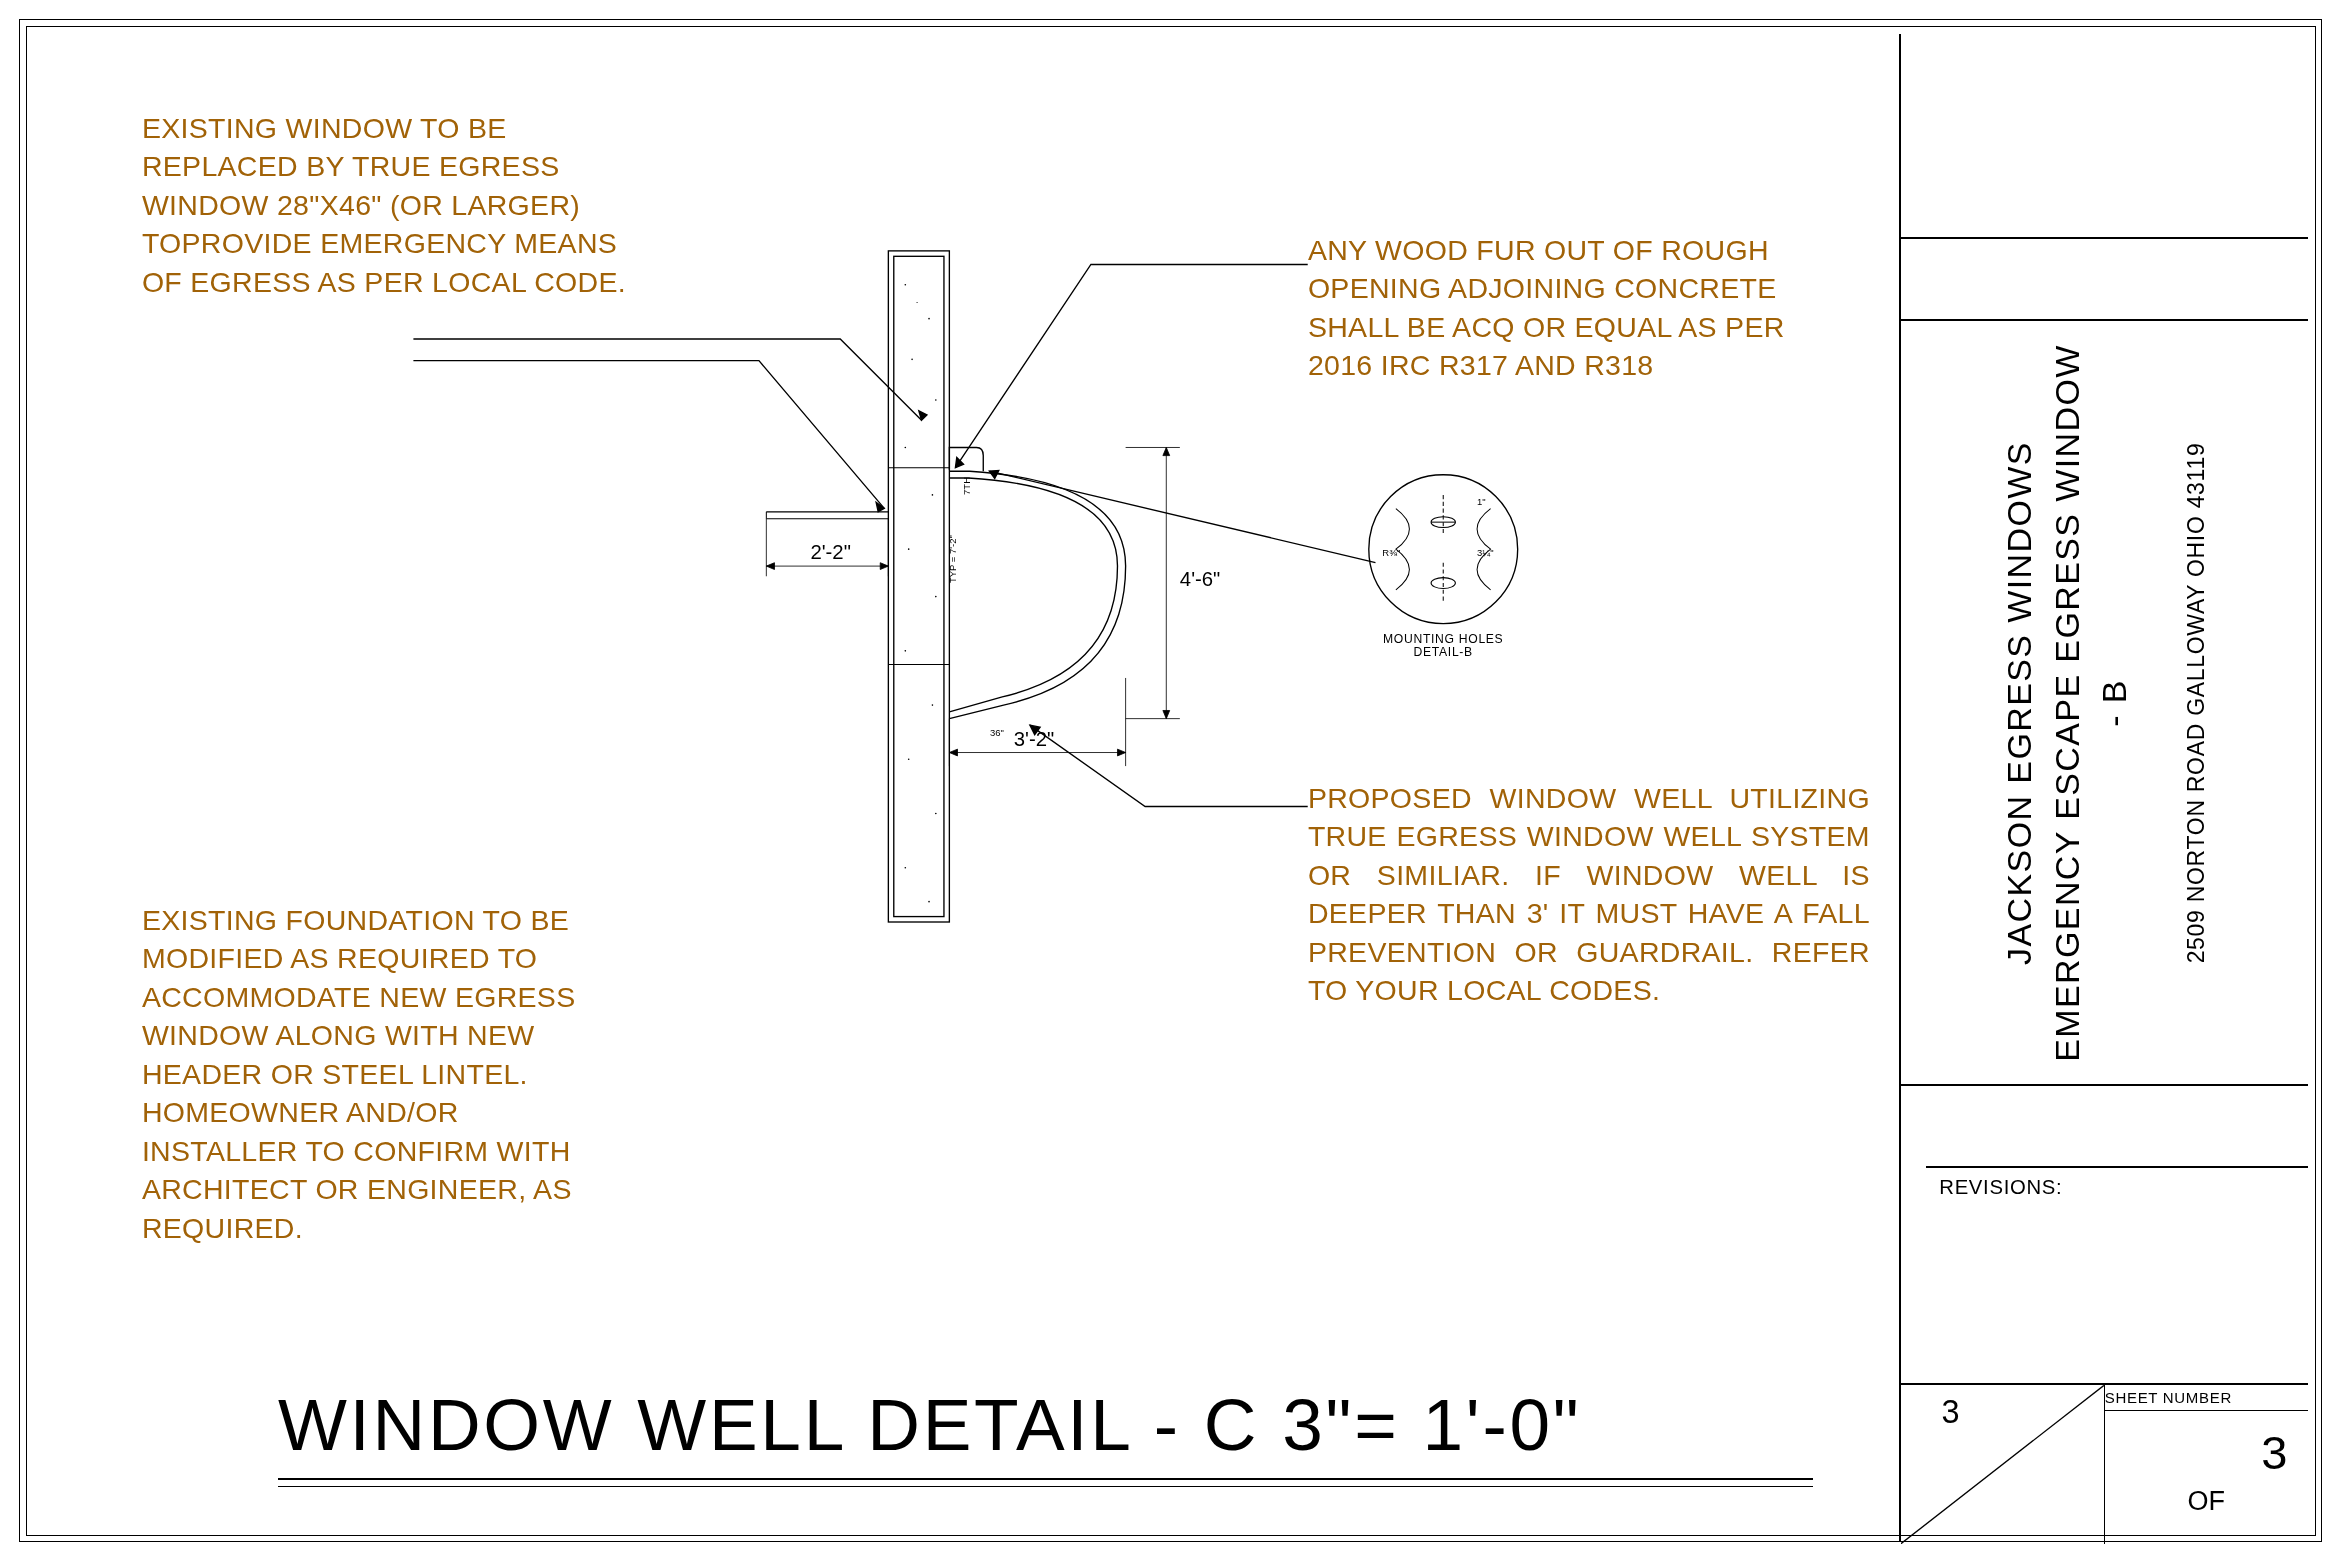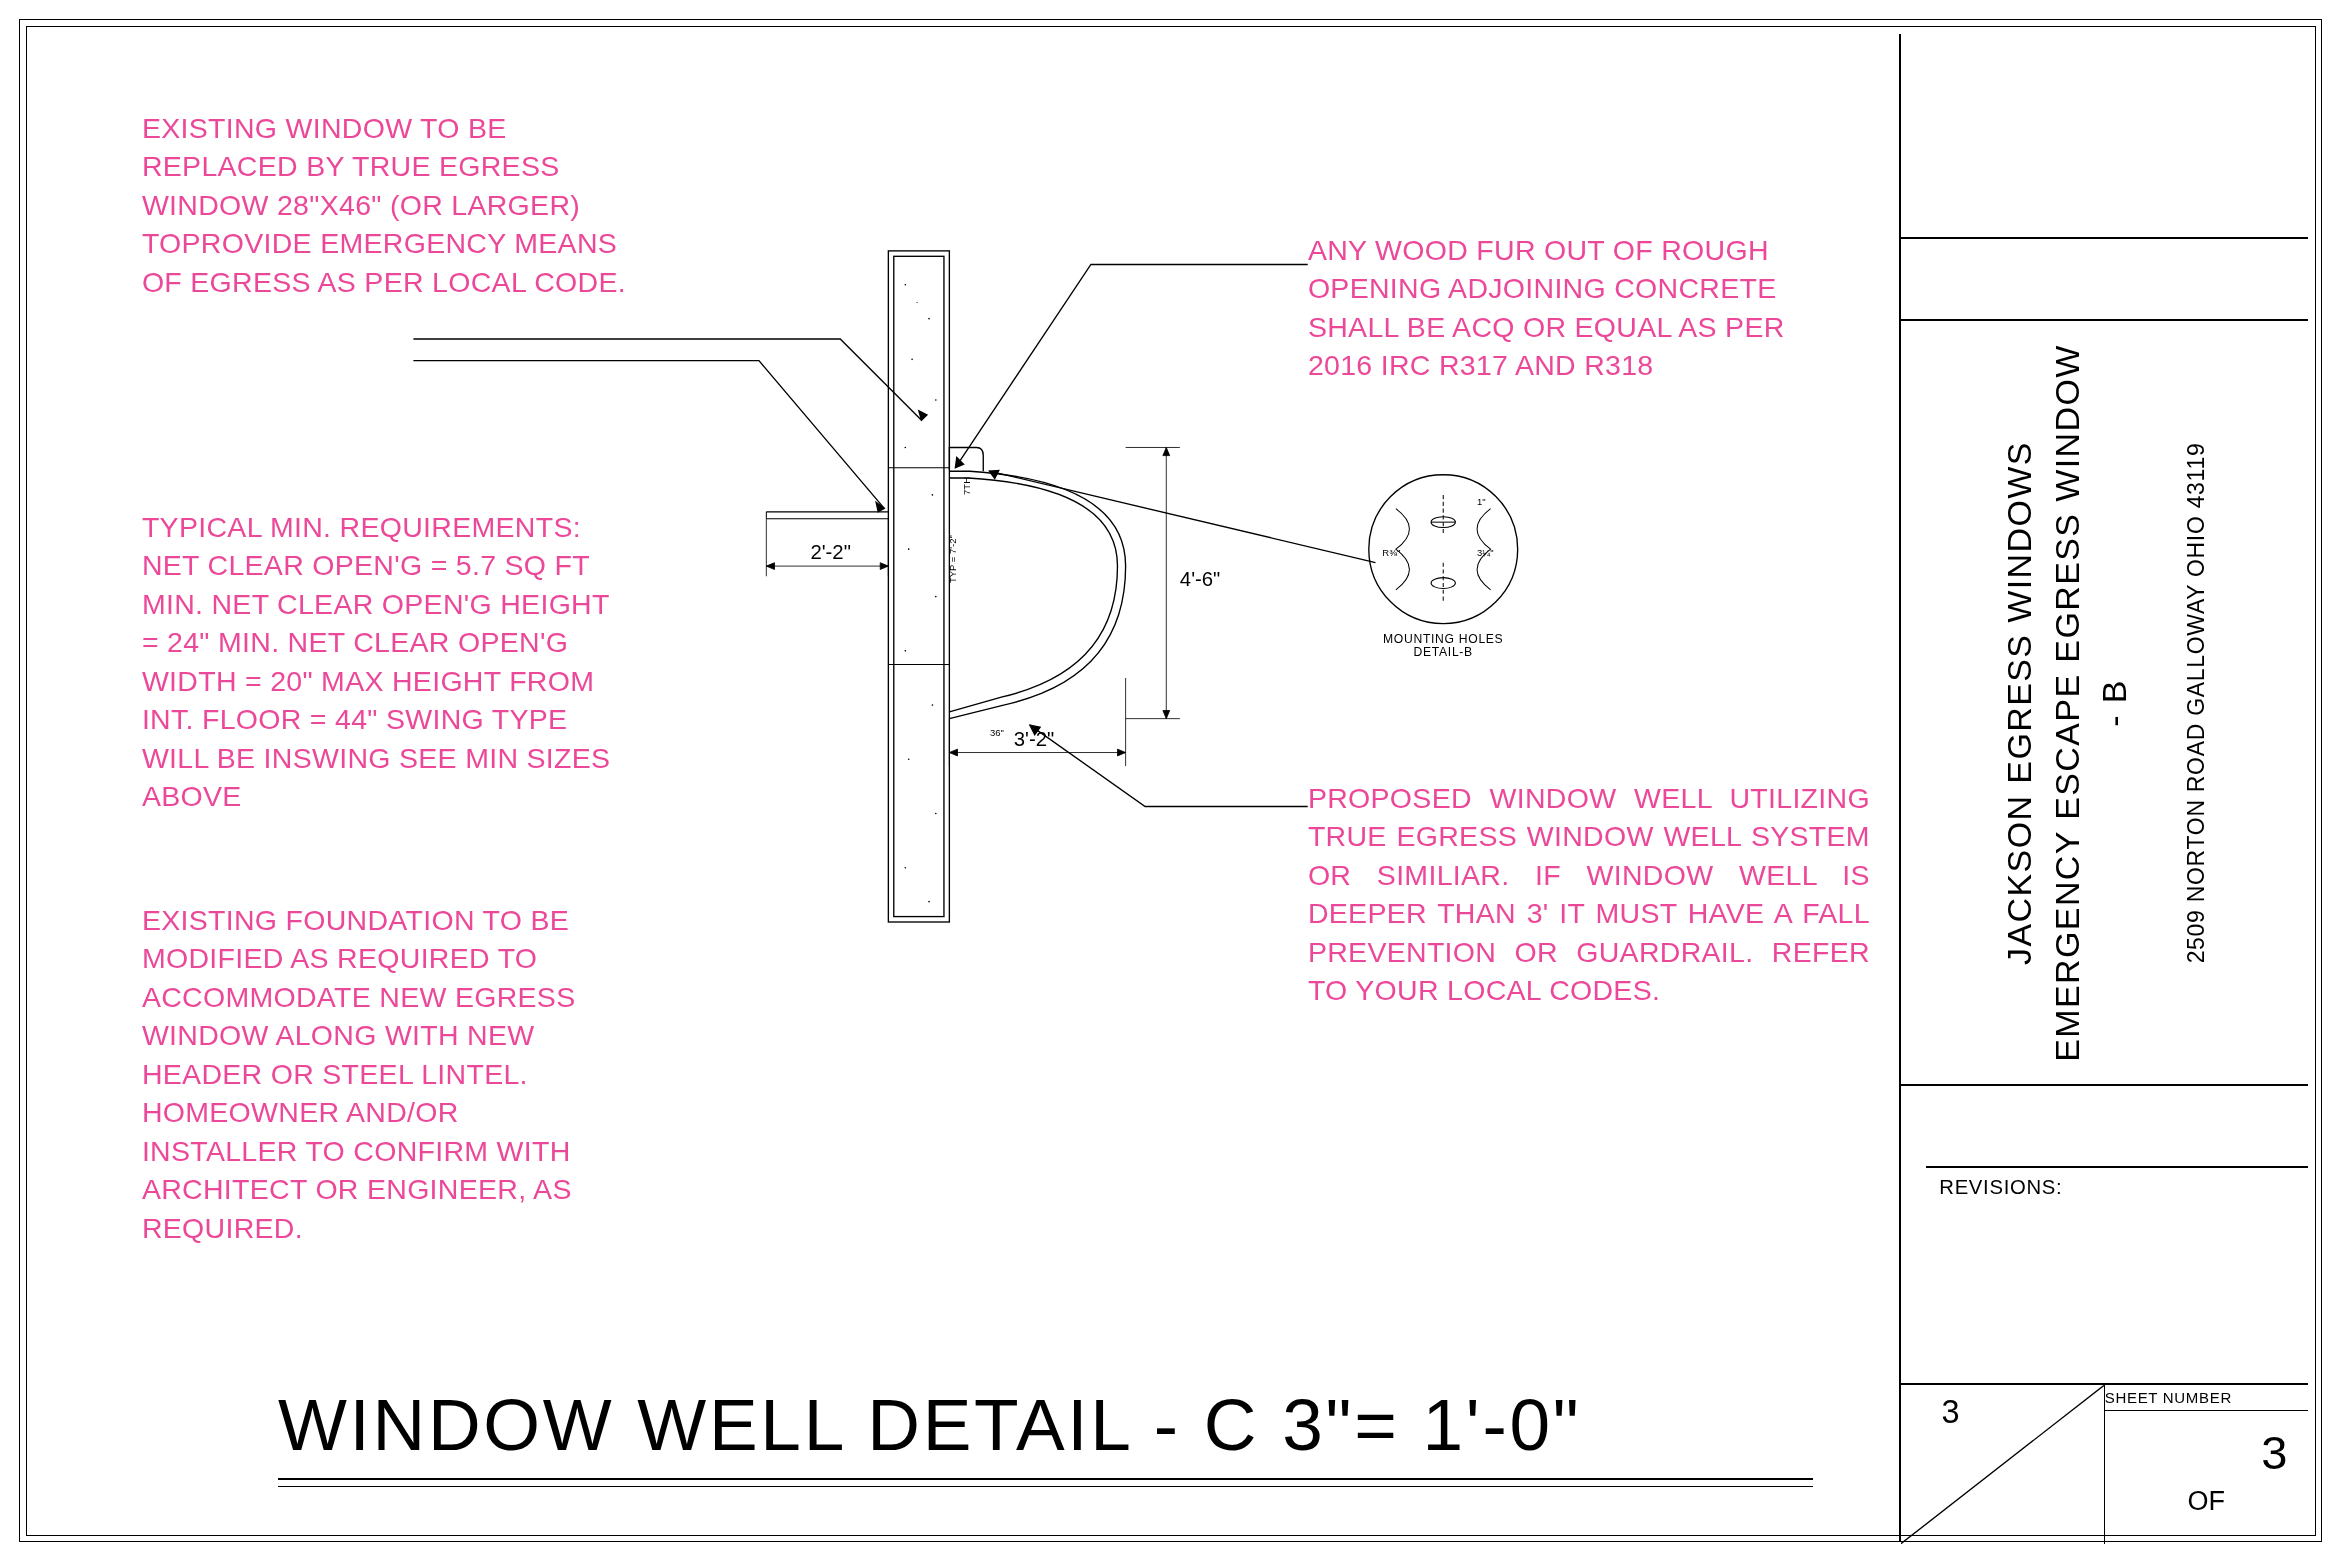--- a/index.html
+++ b/index.html
@@ -92,21 +92,21 @@
   }
   .sheet-of{
     font-size:27px; text-align:center; padding-top:6.8px;
   }
   .note {
     position: absolute;
     font-size: 28.5px;
     line-height: 1.35;
     letter-spacing: 0.3px;
     font-weight: 400;
-    color:#ec4899;
+    color:#a16207;
   }
   .note-justify { text-align: justify; text-align-last: left; }
   .main-title {
     position:absolute;
     left: 244px;
     bottom: 75px;
     font-size: 73px;
     letter-spacing: 2.7px;
   }
   .title-rule{
@@ -151,21 +151,20 @@
 </head>
 <body>
 
 <div class="sheet">
   <div class="inner-border">
 
     <div class="drawing-area">
 
       <div class="note" style="left:108px; top:75px; width:508px;">EXISTING WINDOW TO BE REPLACED BY TRUE EGRESS WINDOW 28"X46" (OR LARGER) TOPROVIDE EMERGENCY MEANS OF EGRESS AS PER LOCAL CODE.</div>
 
-      <div class="note" style="left:108px; top:474px; width:488px;">TYPICAL MIN. REQUIREMENTS: NET CLEAR OPEN'G = 5.7 SQ FT MIN. NET CLEAR OPEN'G HEIGHT = 24" MIN. NET CLEAR OPEN'G WIDTH = 20" MAX HEIGHT FROM INT. FLOOR = 44" SWING TYPE WILL BE INSWING SEE MIN SIZES ABOVE</div>
 
       <div class="note" style="left:108px; top:867px; width:454px;">EXISTING FOUNDATION TO BE MODIFIED AS REQUIRED TO ACCOMMODATE NEW EGRESS WINDOW ALONG WITH NEW HEADER OR STEEL LINTEL. HOMEOWNER AND/OR INSTALLER TO CONFIRM WITH ARCHITECT OR ENGINEER, AS REQUIRED.</div>
 
       <div class="note" style="left:1274px; top:197px; width:535px;">ANY WOOD FUR OUT OF ROUGH OPENING ADJOINING CONCRETE SHALL BE ACQ OR EQUAL AS PER 2016 IRC R317 AND R318</div>
 
       <div class="note note-justify" style="left:1274px; top:745px; width:562px;">PROPOSED WINDOW WELL UTILIZING TRUE EGRESS WINDOW WELL SYSTEM OR SIMILIAR. IF WINDOW WELL IS DEEPER THAN 3' IT MUST HAVE A FALL PREVENTION OR GUARDRAIL. REFER TO YOUR LOCAL CODES.</div>
 
       <svg class="dwg" viewBox="0 0 950 1050">
 
         <g stroke="#000" stroke-width="2" fill="none">

